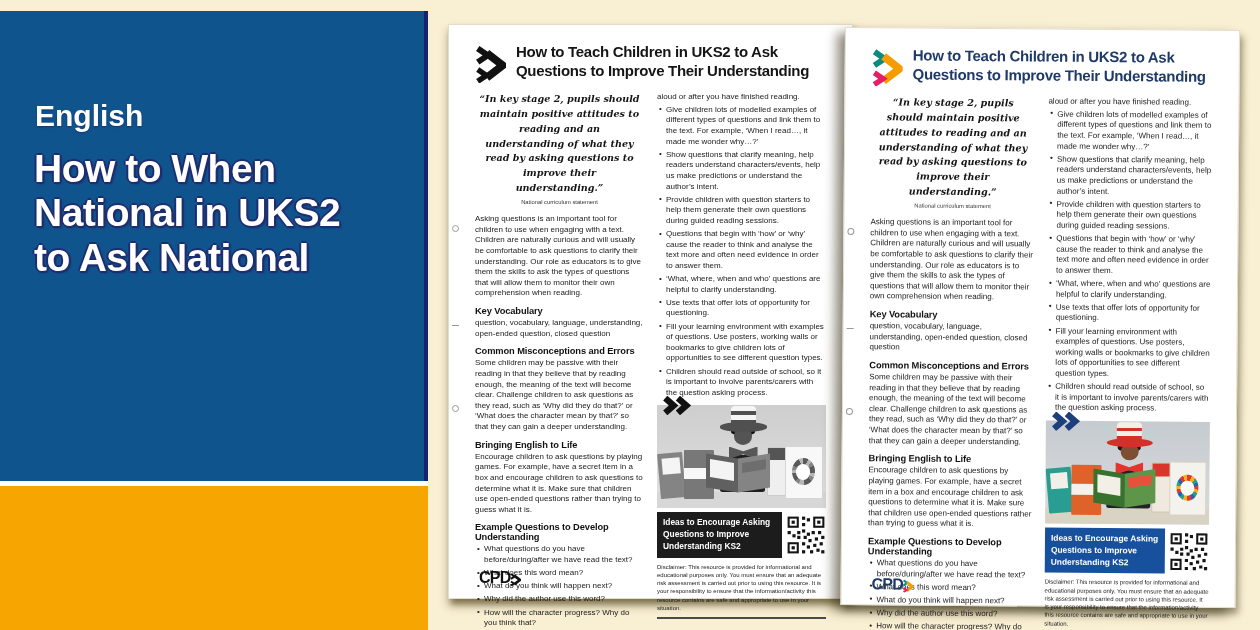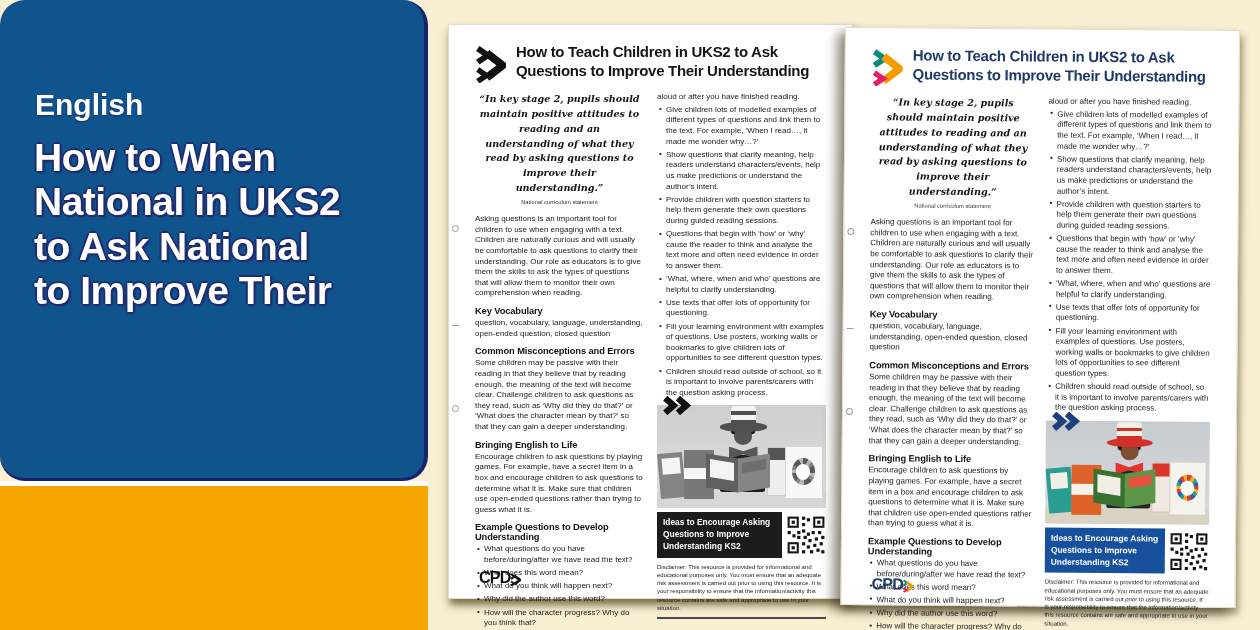--- a/index.html
+++ b/index.html
@@ -3,22 +3,22 @@
 <meta charset="utf-8">
 <style>
   html,body{margin:0;padding:0;}
   body{
     width:1260px;height:630px;overflow:hidden;position:relative;
     background:#f9efd3;
     font-family:"Liberation Sans", sans-serif;
   }
   
   .blue-panel{
-    position:absolute;left:0;top:0;width:428px;height:481px;box-sizing:border-box;
-    background:#10548e;border-right:4px solid #16246b;border-bottom:3px solid #16246b;border-radius:25px;
+    position:absolute;left:0;top:11px;width:428px;height:481px;box-sizing:border-box;
+    background:#10548e;border-right:4px solid #16246b;border-bottom:3px solid #16246b;
   }
   .panel-gap{position:absolute;left:0;top:481px;width:428px;height:5px;background:#ffffff;}
   .orange-panel{position:absolute;left:0;top:486px;width:428px;height:144px;background:#f7a500;}
   .subject{position:absolute;left:35px;top:88px;font-size:30px;font-weight:700;color:#fff;
     text-shadow:0 1px 2px rgba(20,30,90,.6);}
   .big-title{position:absolute;left:34px;top:136px;width:372px;color:#fff;font-weight:800;
     font-size:39px;line-height:1.14;letter-spacing:-.5px;
     text-shadow:-2px 0 0 #1d2d6e,2px 0 0 #1d2d6e,0 -2px 0 #1d2d6e,0 2px 0 #1d2d6e,2px 2px 2px #1d2d6e;}
   
   .page{
@@ -91,21 +91,20 @@
 </style>
 </head>
 <body>
 
 <div class="blue-panel">
   <div class="subject">English</div>
   <div class="big-title">
     <div>How to When</div>
     <div>National in UKS2</div>
     <div>to Ask National</div>
-    <div>to Improve Their</div>
   </div>
 </div>
 <div class="panel-gap"></div>
 <div class="orange-panel">
   
 </div>
 
 <div class="page page-bw">
   <div class="page-inner">
     <div class="page-header">

